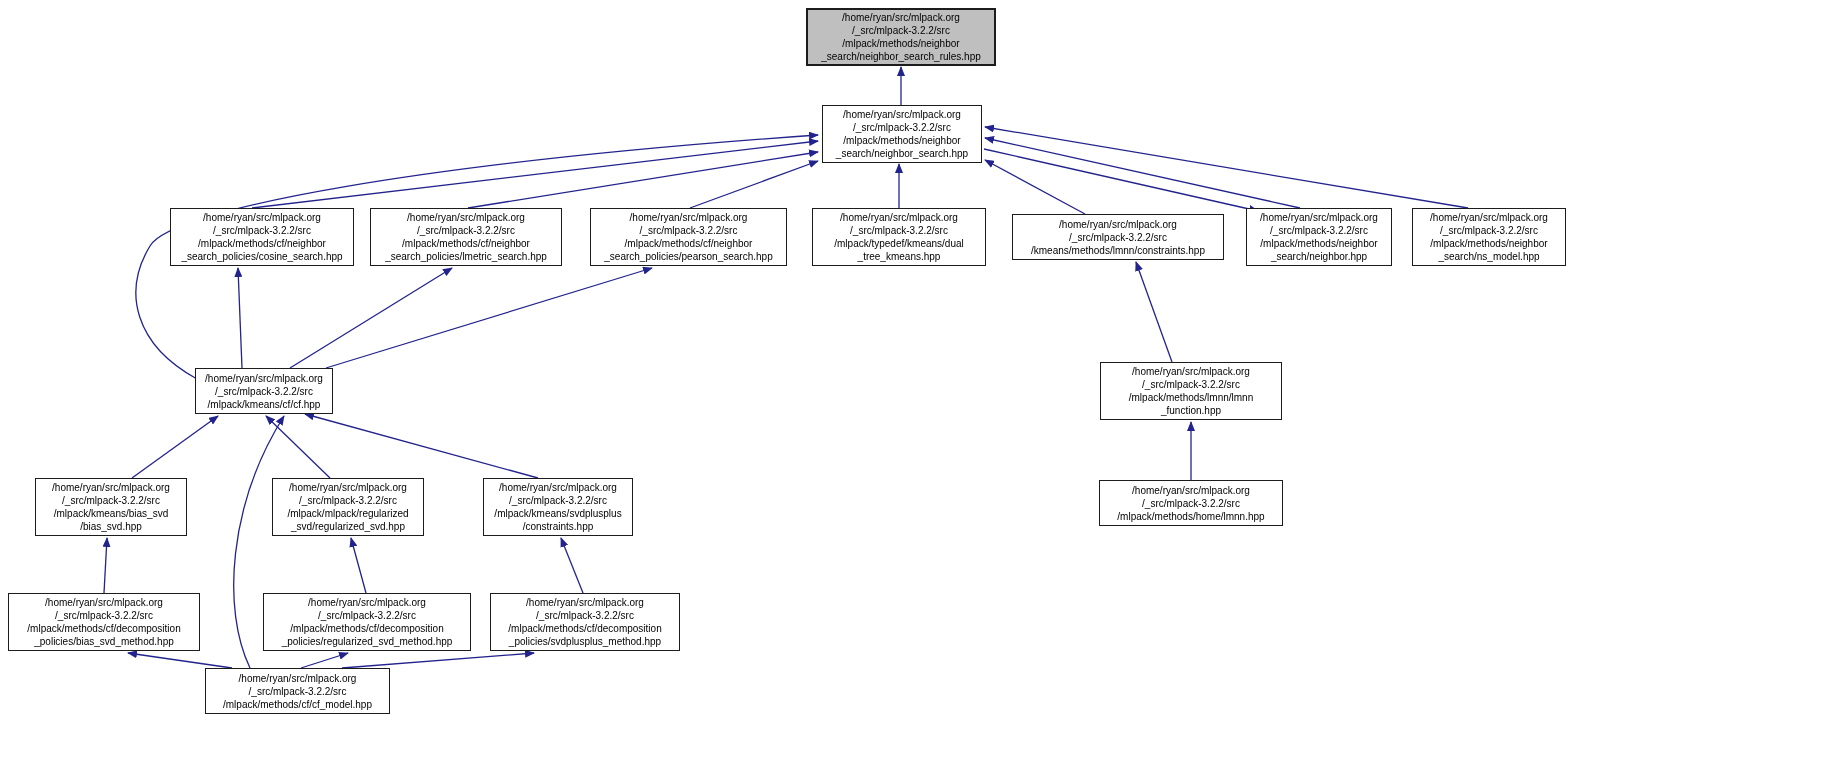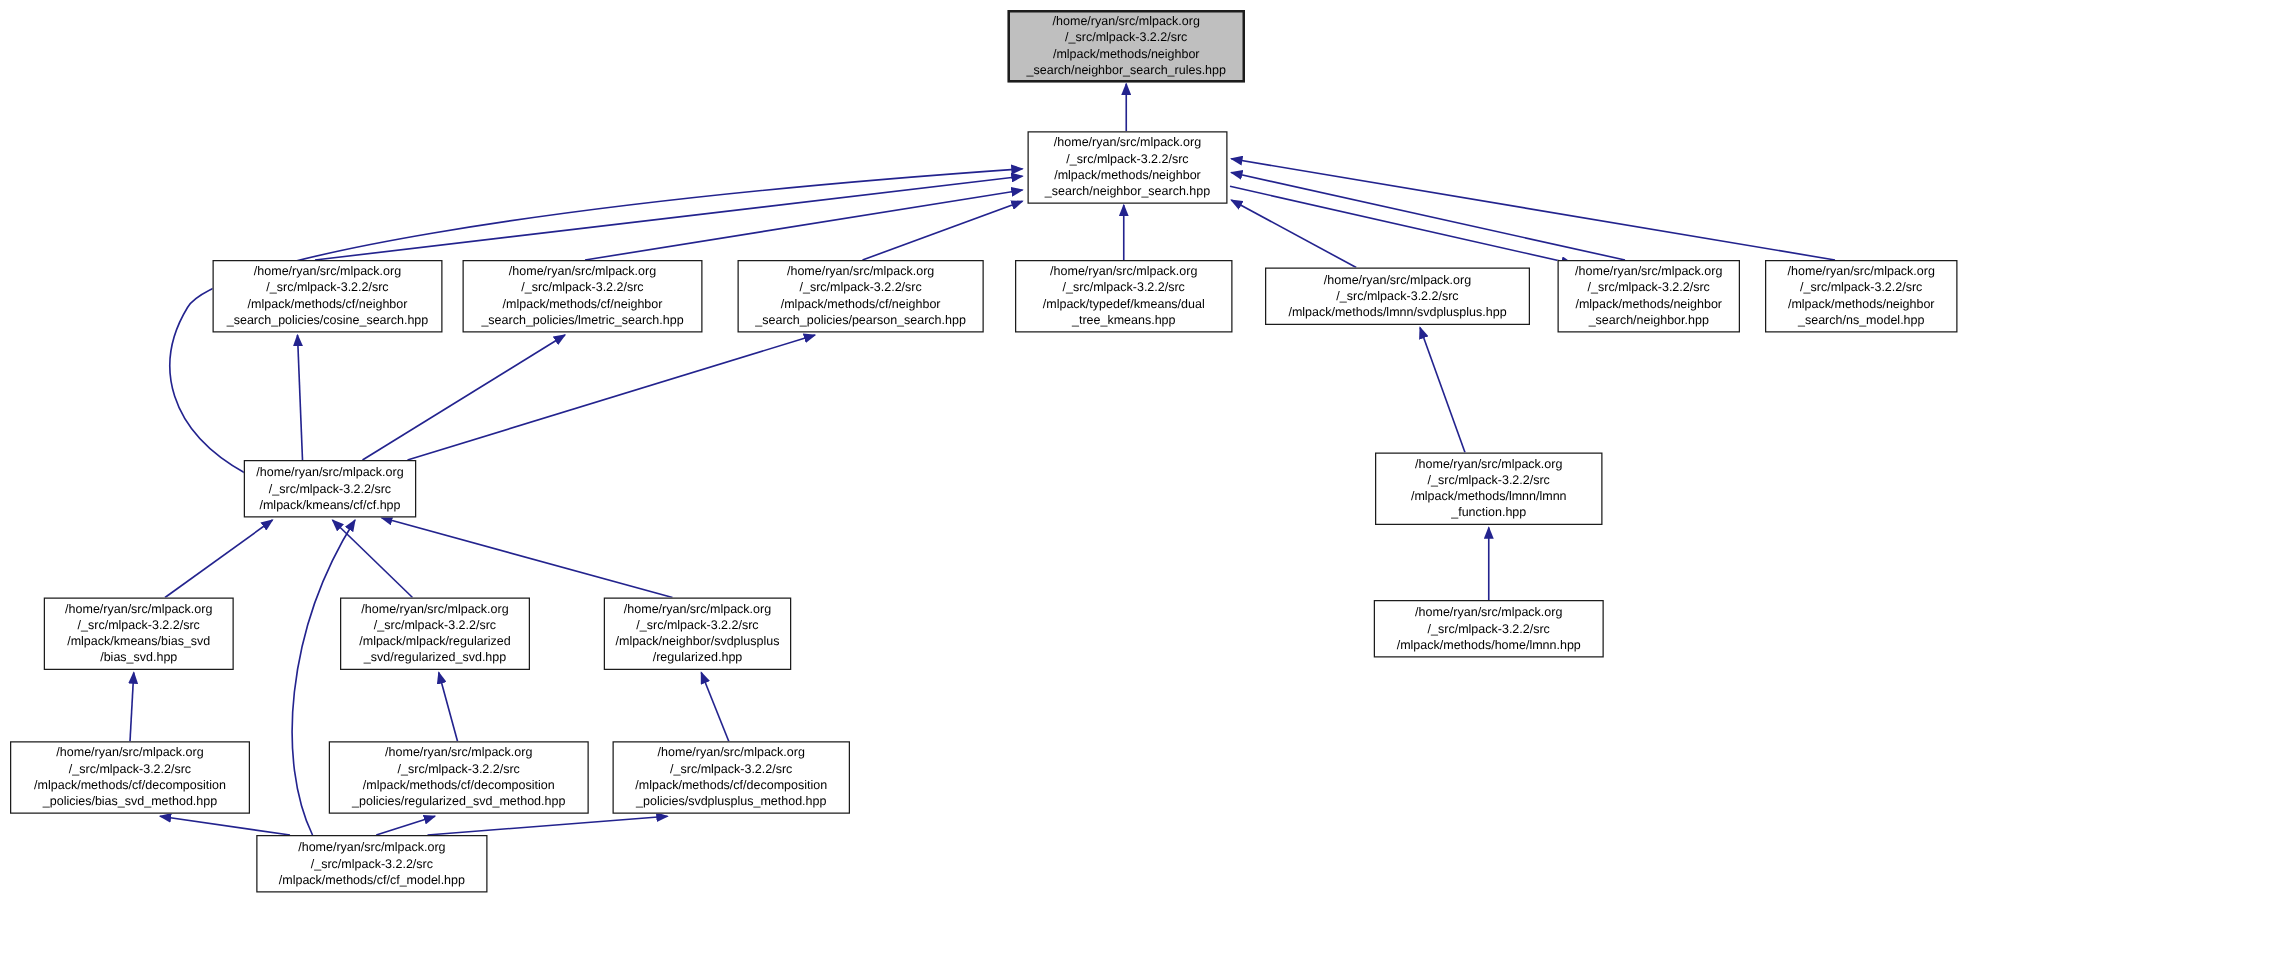--- a/index.html
+++ b/index.html
@@ -121,21 +121,21 @@
       </div>
       <div class="node" style="left: 812px; top: 208px; width: 174px; height: 58px; border-color: rgb(28, 28, 28); background: rgb(255, 255, 255);">
         <div class="ln">/home/ryan/src/mlpack.org</div>
         <div class="ln">/_src/mlpack-3.2.2/src</div>
         <div class="ln">/mlpack/typedef/kmeans/dual</div>
         <div class="ln">_tree_kmeans.hpp</div>
       </div>
       <div class="node" style="left: 1012px; top: 214px; width: 212px; height: 46px; border-color: rgb(28, 28, 28); background: rgb(255, 255, 255);">
         <div class="ln">/home/ryan/src/mlpack.org</div>
         <div class="ln">/_src/mlpack-3.2.2/src</div>
-        <div class="ln">/mlpack/methods/lmnn/svdplusplus.hpp</div>
+        <div class="ln">/kmeans/methods/lmnn/constraints.hpp</div>
       </div>
       <div class="node" style="left: 1246px; top: 208px; width: 146px; height: 58px; border-color: rgb(28, 28, 28); background: rgb(255, 255, 255);">
         <div class="ln">/home/ryan/src/mlpack.org</div>
         <div class="ln">/_src/mlpack-3.2.2/src</div>
         <div class="ln">/mlpack/methods/neighbor</div>
         <div class="ln">_search/neighbor.hpp</div>
       </div>
       <div class="node" style="left: 1412px; top: 208px; width: 154px; height: 58px; border-color: rgb(28, 28, 28); background: rgb(255, 255, 255);">
         <div class="ln">/home/ryan/src/mlpack.org</div>
         <div class="ln">/_src/mlpack-3.2.2/src</div>
@@ -166,22 +166,22 @@
       </div>
       <div class="node" style="left: 272px; top: 478px; width: 152px; height: 58px; border-color: rgb(28, 28, 28); background: rgb(255, 255, 255);">
         <div class="ln">/home/ryan/src/mlpack.org</div>
         <div class="ln">/_src/mlpack-3.2.2/src</div>
         <div class="ln">/mlpack/mlpack/regularized</div>
         <div class="ln">_svd/regularized_svd.hpp</div>
       </div>
       <div class="node" style="left: 483px; top: 478px; width: 150px; height: 58px; border-color: rgb(28, 28, 28); background: rgb(255, 255, 255);">
         <div class="ln">/home/ryan/src/mlpack.org</div>
         <div class="ln">/_src/mlpack-3.2.2/src</div>
-        <div class="ln">/mlpack/neighbor/svdplusplus</div>
-        <div class="ln">/regularized.hpp</div>
+        <div class="ln">/mlpack/kmeans/svdplusplus</div>
+        <div class="ln">/constraints.hpp</div>
       </div>
       <div class="node" style="left: 8px; top: 593px; width: 192px; height: 58px; border-color: rgb(28, 28, 28); background: rgb(255, 255, 255);">
         <div class="ln">/home/ryan/src/mlpack.org</div>
         <div class="ln">/_src/mlpack-3.2.2/src</div>
         <div class="ln">/mlpack/methods/cf/decomposition</div>
         <div class="ln">_policies/bias_svd_method.hpp</div>
       </div>
       <div class="node" style="left: 263px; top: 593px; width: 208px; height: 58px; border-color: rgb(28, 28, 28); background: rgb(255, 255, 255);">
         <div class="ln">/home/ryan/src/mlpack.org</div>
         <div class="ln">/_src/mlpack-3.2.2/src</div>

